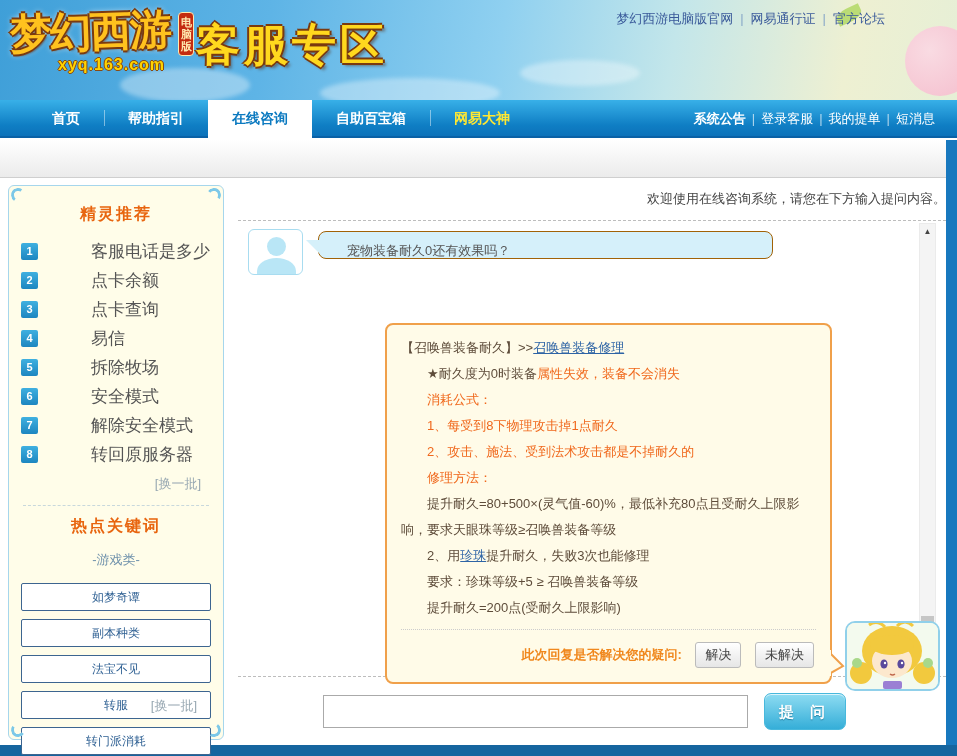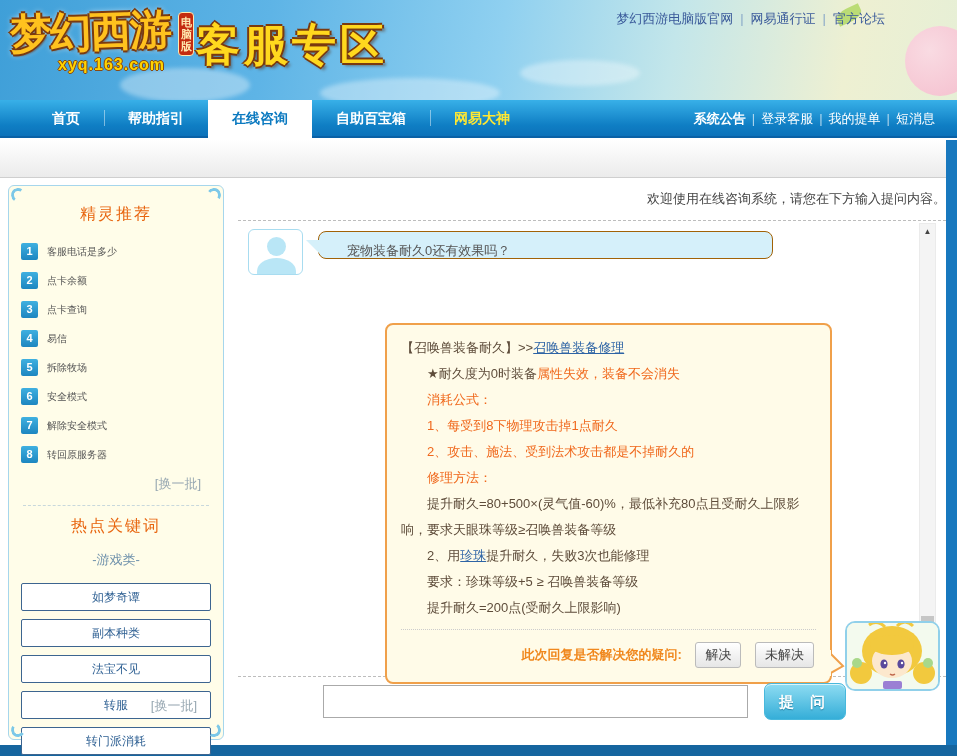--- a/index.html
+++ b/index.html
@@ -51,26 +51,26 @@
 
   
   #sidebar { position:absolute; left:8px; top:185px; width:216px; height:555px;
     background:#fffde9; border:1px solid #a6d6ec; border-radius:6px; padding:10px 12px; }
   .curl { position:absolute; width:14px; height:14px; border:3px solid #7cc8e8; border-radius:50%;
     border-bottom-color:transparent; border-right-color:transparent; }
   .curl.tl { left:2px; top:2px; transform:rotate(-10deg); }
   .curl.tr { right:2px; top:2px; transform:rotate(80deg); }
   .curl.bl { left:2px; bottom:2px; transform:rotate(-100deg); }
   .curl.br { right:2px; bottom:2px; transform:rotate(170deg); }
-  .side-title { text-align:center; color:#e8650f; font-size:16px; font-weight:normal; letter-spacing:2px; margin-top:8px; }
+  .side-title { text-align:center; color:#e8650f; font-size:16px; font-weight:bold; letter-spacing:2px; margin-top:8px; }
   #rec-list { margin-top:12px; }
   .rec-item { display:flex; align-items:center; height:29px; cursor:pointer; }
   .rec-num { width:17px; height:17px; background:linear-gradient(#3fb0e0,#1d86c0); border-radius:2px;
     color:#fff; font-size:11px; font-weight:bold; text-align:center; line-height:17px; margin-right:9px; flex:none; }
-  .rec-label { font-size:10px; color:#555; }
+  .rec-label { font-size:17px; color:#555;margin-left:44px; }
   .more-link { display:block; text-align:right; color:#98a8b2; font-size:13px; margin:6px 10px 0 0; text-decoration:none; cursor:pointer; }
   #side-divider { border-top:1px dashed #c8d8dc; margin:12px 2px 10px; }
   #kw-cat { text-align:center; color:#7092ac; font-size:13px; margin-top:14px; }
   #kw-grid { display:grid; grid-template-columns:1fr; gap:8px 10px; margin-top:14px; }
   .kw-btn { height:28px; background:#fff; border:1px solid #3d6590; border-radius:2px;
     color:#2d5f92; font-size:12px; text-align:center; line-height:26px; cursor:pointer; white-space:nowrap; overflow:hidden; }
   #kw-more { position:absolute; right:16px; bottom:24px; }
 
   
   #main { position:absolute; left:238px; top:185px; width:708px; height:560px; }
@@ -107,21 +107,21 @@
   #feedback-label { color:#f0881e; font-weight:bold; font-size:13px; }
   .fb-btn { display:inline-block; margin-left:10px; padding:3px 9px; font-size:13px; color:#444;
     background:linear-gradient(#ffffff,#e6e6e6); border:1px solid #bbb; border-radius:3px; cursor:pointer; }
   #reply-tail { position:absolute; right:-15px; bottom:6px; }
 
   
   #assistant-avatar { position:absolute; left:607px; top:400px; width:95px; height:70px; background:#f2faf0;
     border:2px solid #90d0ea; border-radius:10px; overflow:hidden; }
 
   
-  #ask-row { position:relative; margin-top:8px; height:27px; }
+  #ask-row { position:relative; margin-top:18px; height:27px; }
   #ask-input { position:absolute; left:85px; top:0; width:425px; height:33px; border:1px solid #aaa; background:#fff;
     font-size:14px; padding:0 8px; font-family:"Liberation Sans","DejaVu Sans",sans-serif; }
   #ask-btn { position:absolute; left:526px; top:-2px; width:82px; height:37px;
     background:linear-gradient(#8edcf2,#35aed8); border:1px solid #48b8dc; border-radius:7px;
     color:#fff; font-size:15px; font-weight:bold; letter-spacing:6px; text-align:center; line-height:35px;
     text-shadow:0 1px 1px rgba(0,80,110,.5); cursor:pointer; box-shadow:inset 0 1px 0 rgba(255,255,255,.7); }
 </style>
 </head>
 <body>
 

